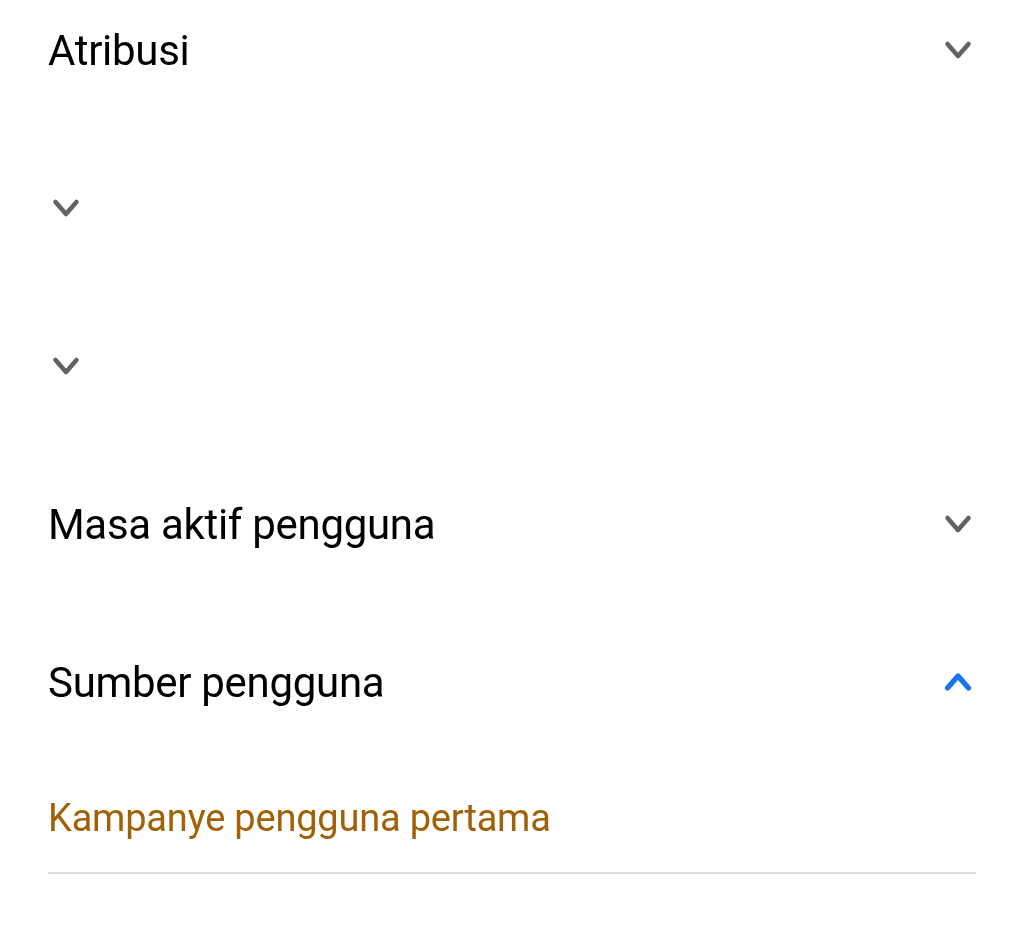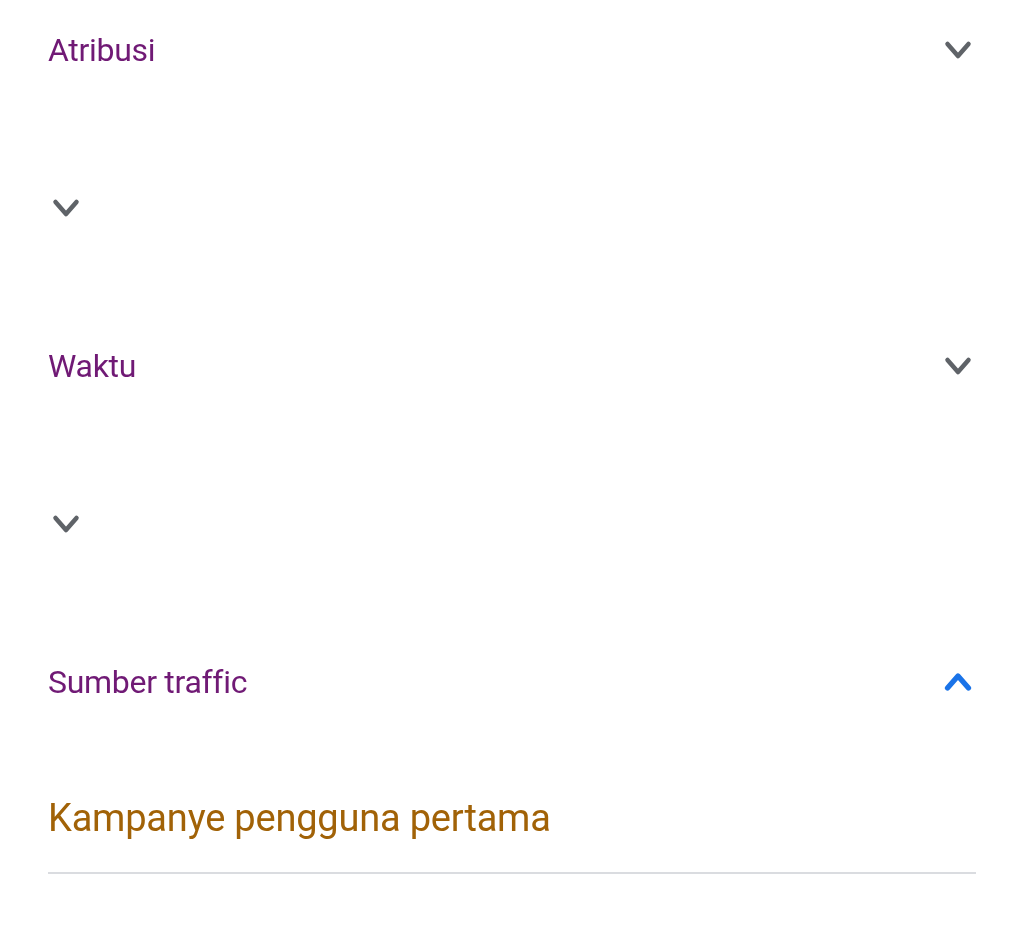--- a/index.html
+++ b/index.html
@@ -16,22 +16,22 @@
     }
     .accordion-item {
       display: flex;
       align-items: center;
       justify-content: space-between;
       padding: 22px 48px 22px 48px;
       cursor: pointer;
       min-height: 100px;
     }
     .accordion-label {
-      font-size: 32px;
-      color: #701a75;
+      font-size: 42px;
+      color: #000000;
       font-weight: 400;
       letter-spacing: -0.3px;
     }
     .chevron {
       width: 36px;
       height: 36px;
       flex-shrink: 0;
     }
     .chevron svg {
       width: 100%;
@@ -81,42 +81,42 @@
   <span class="chevron chevron-down">
     <svg viewBox="0 0 24 24" fill="none" stroke-width="3" stroke-linecap="round" stroke-linejoin="round">
       <polyline points="5 8 12 16 19 8"></polyline>
     </svg>
   </span>
 </div>
 
 <div class="section-spacer"></div>
 
 <div class="accordion-item">
-  <span class="accordion-label">Waktu</span>
   <span class="chevron chevron-down">
     <svg viewBox="0 0 24 24" fill="none" stroke-width="3" stroke-linecap="round" stroke-linejoin="round">
       <polyline points="5 8 12 16 19 8"></polyline>
     </svg>
   </span>
 </div>
 
 <div class="section-spacer"></div>
 
 <div class="accordion-item">
+  <span class="accordion-label">Masa aktif pengguna</span>
   <span class="chevron chevron-down">
     <svg viewBox="0 0 24 24" fill="none" stroke-width="3" stroke-linecap="round" stroke-linejoin="round">
       <polyline points="5 8 12 16 19 8"></polyline>
     </svg>
   </span>
 </div>
 
 <div class="section-spacer"></div>
 
 <div class="accordion-item">
-  <span class="accordion-label">Sumber traffic</span>
+  <span class="accordion-label">Sumber pengguna</span>
   <span class="chevron chevron-up">
     <svg viewBox="0 0 24 24" fill="none" stroke-width="3.5" stroke-linecap="round" stroke-linejoin="round">
       <polyline points="5 16 12 8 19 16"></polyline>
     </svg>
   </span>
 </div>
 
 <div class="section-spacer-small"></div>
 
 <div class="sub-item-container">

